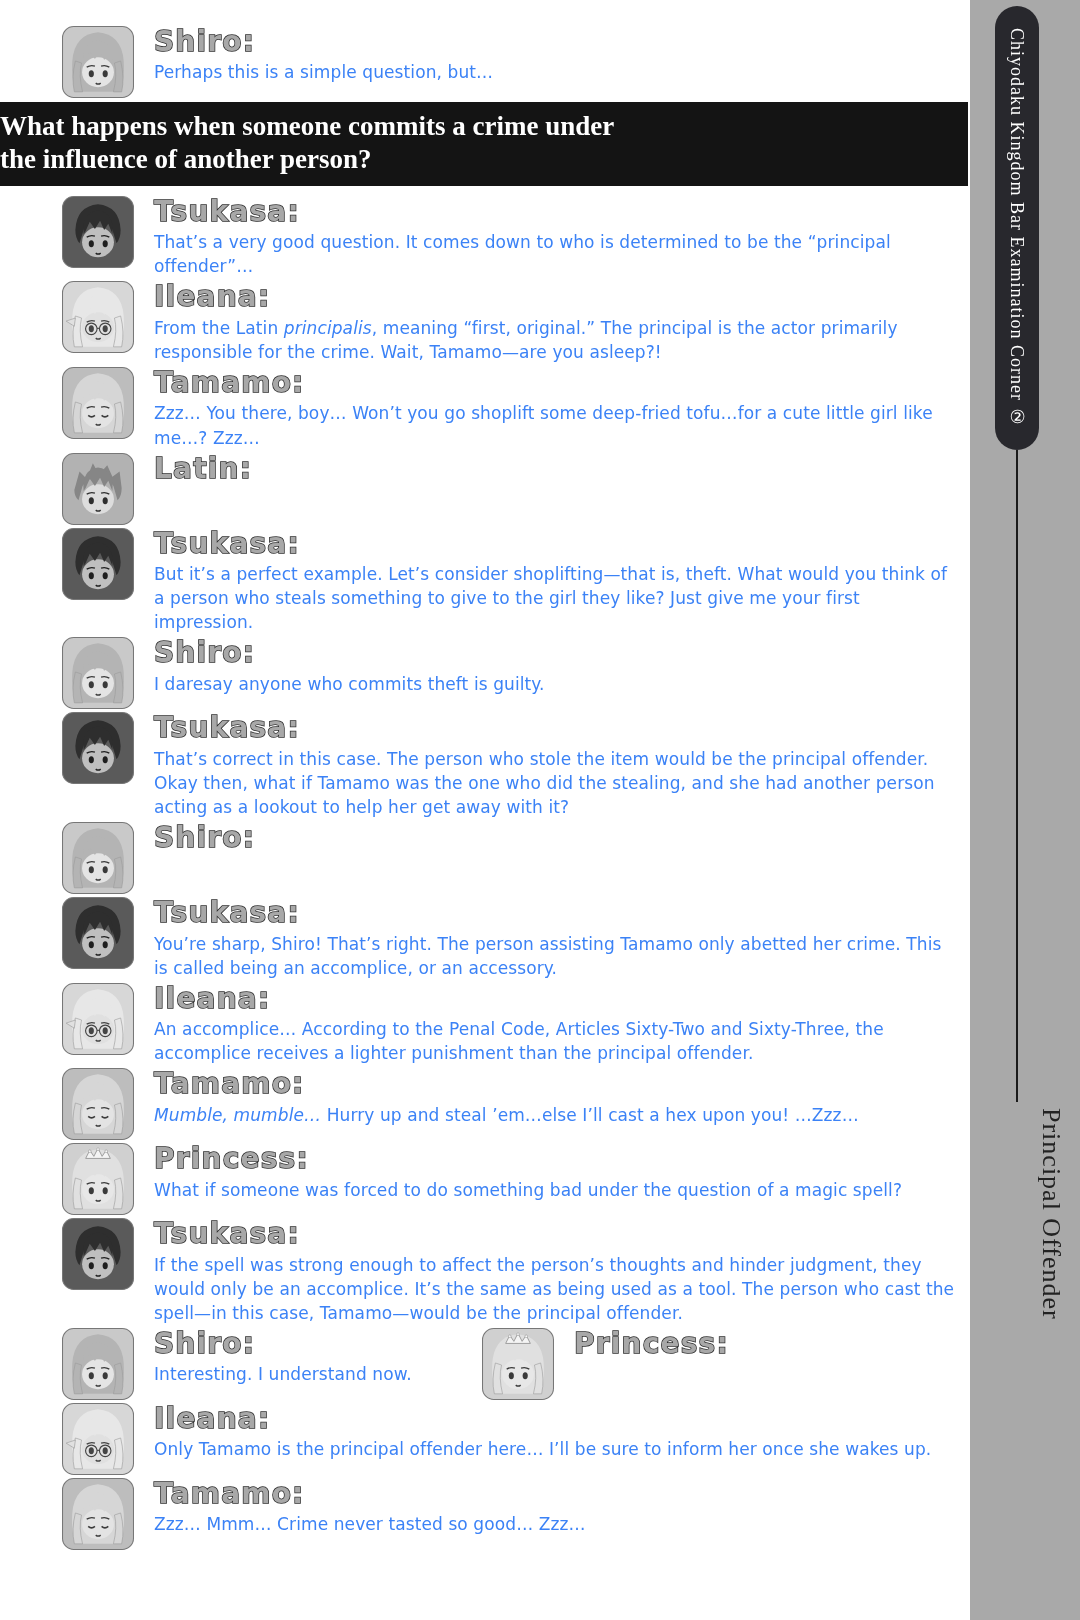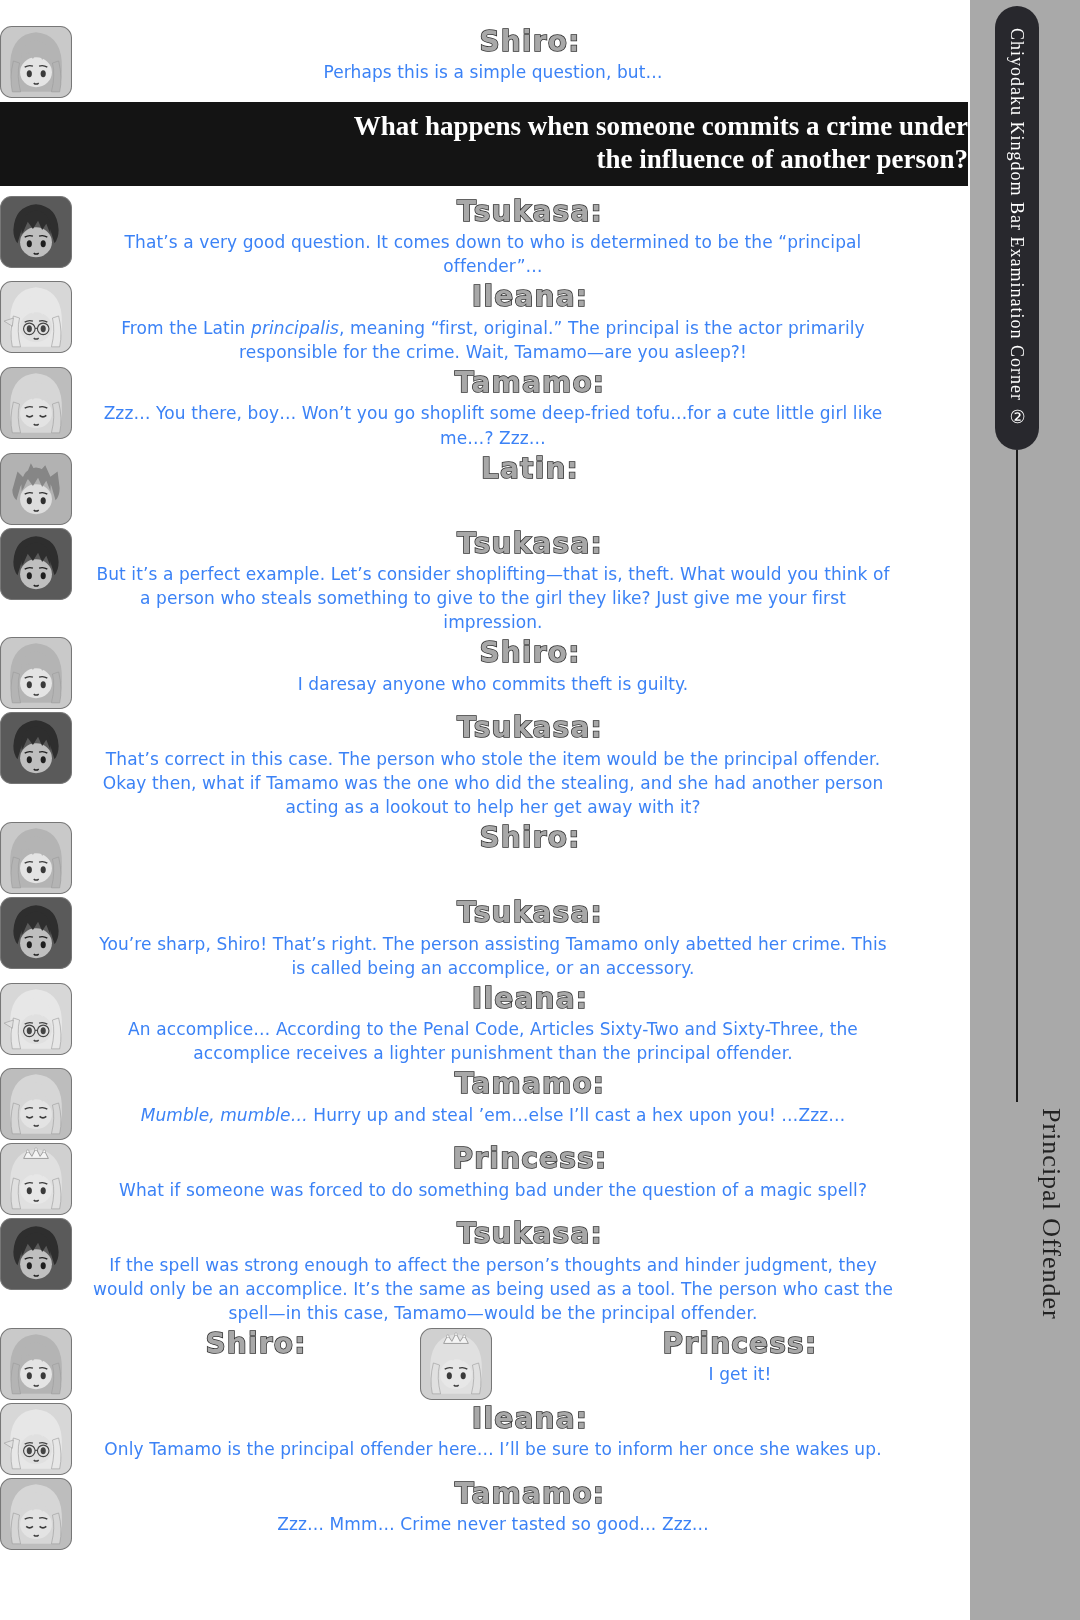--- a/index.html
+++ b/index.html
@@ -1,30 +1,30 @@
 <!DOCTYPE html>
 <html><head>
 <meta charset="utf-8">
 <style>
   html,body{margin:0;padding:0;background:#ffffff;}
   .page{position:relative;width:1080px;height:1620px;background:#ffffff;overflow:hidden;
         font-family:"DejaVu Sans", sans-serif;}
   
   .content{position:absolute;left:0;top:0;width:968px;padding-top:26px;box-sizing:border-box;}
-  .row{display:flex;align-items:flex-start;margin-bottom:3px;text-align:center;}
+  .row{display:flex;align-items:flex-start;padding-left:62px;margin-bottom:3px;}
   .avatar{flex:0 0 72px;width:72px;height:72px;margin-right:20px;}
   .avatar svg{width:72px;height:72px;display:block;}
   .msg{flex:1;min-width:0;padding-top:0;}
   .speaker{font-size:28px;font-weight:700;line-height:1.12;letter-spacing:1.2px;
            color:#a8a8a8;-webkit-text-stroke:1.5px #2f2f2f;paint-order:stroke fill;
            margin-bottom:3px;}
   .text{font-size:17px;line-height:1.42;color:#3b82f6;max-width:802px;letter-spacing:0.1px;}
   .text em{font-style:italic;margin-top:40px;}
   
-  .banner{width:968px;margin:4px 0 10px;background:#141414;color:#ffffff;text-align:right;
+  .banner{width:968px;margin:4px 0 10px;background:#141414;color:#ffffff;text-align:left;
           font-family:"Liberation Serif", serif;font-weight:700;font-size:27px;line-height:1.22;
           padding:8px 0 10px;}
   
   .duo-col{display:flex;align-items:flex-start;}
   .duo-col.left{flex:0 0 420px;}
   .duo-col.right{flex:1;}
   
   .side-strip{position:absolute;right:0;top:0;width:110px;height:1620px;background:#a9a9a9;}
   .side-tab{position:absolute;left:25px;top:6px;width:44px;height:444px;background:#28282d;
             border-radius:22px;display:flex;align-items:center;justify-content:center;}
@@ -365,20 +365,21 @@
               <path d="M21 37 Q19 16 35 14 Q51 16 49 37 L45 27 L41 33 L37 24 L32 32 L27 25 L23 34 Z" fill="#b4b4b4"></path>
               <path d="M24 40 q4 -2.5 8 -1" stroke="#3a3a3a" stroke-width="1.2" fill="none"></path>
               <path d="M38 39 q4 -1.5 8 1" stroke="#3a3a3a" stroke-width="1.2" fill="none"></path>
               <ellipse cx="28.5" cy="46.5" rx="2.5" ry="3.4" fill="#3a3a3a"></ellipse>
               <ellipse cx="42" cy="46.5" rx="2.5" ry="3.4" fill="#3a3a3a"></ellipse>
               <path d="M32.8 55.5 q2.4 2 4.8 0" stroke="#3a3a3a" stroke-width="1.4" fill="none"></path>
             </svg>
           </div>
       <div class="msg">
         <div class="speaker">Shiro:</div>
+        <div class="text"><span class="pre">Interesting. I understand now.</span><em class="it"></em><span class="post"></span></div>
       </div>
     </div>
     <div class="duo-col right">
       <div class="avatar">
             <svg viewBox="0 0 70 70" xmlns="http://www.w3.org/2000/svg">
               <rect x="0.5" y="0.5" width="69" height="69" rx="11" fill="#d0d0d0" stroke="#777777"></rect>
               <path d="M35 6 Q12 8 10 34 Q9 52 13 64 L57 64 Q61 52 60 34 Q58 8 35 6 Z" fill="#e0e0e0"></path>
               <path d="M13 34 Q9 50 12 64 L20 64 Q16 48 19 36 Z" fill="#e0e0e0" stroke="#9b9b9b" stroke-width="0.6"></path>
               <path d="M57 34 Q61 50 58 64 L50 64 Q54 48 51 36 Z" fill="#e0e0e0" stroke="#9b9b9b" stroke-width="0.6"></path>
               <ellipse cx="35" cy="45" rx="15.5" ry="14.5" fill="#e7e7e7"></ellipse>
@@ -389,21 +390,20 @@
               <ellipse cx="42" cy="46.5" rx="2.5" ry="3.4" fill="#3a3a3a"></ellipse>
               <path d="M32.8 55.5 q2.4 2 4.8 0" stroke="#3a3a3a" stroke-width="1.4" fill="none"></path>
               <path d="M23 15 L27 7 L31 13 L35 5 L39 13 L43 7 L47 15 Z" fill="#f4f4f4" stroke="#8d8d8d" stroke-width="0.8"></path>
               <circle cx="27" cy="8" r="1.3" fill="#fafafa" stroke="#8d8d8d" stroke-width="0.5"></circle>
               <circle cx="35" cy="6" r="1.3" fill="#fafafa" stroke="#8d8d8d" stroke-width="0.5"></circle>
               <circle cx="43" cy="8" r="1.3" fill="#fafafa" stroke="#8d8d8d" stroke-width="0.5"></circle>
             </svg>
           </div>
       <div class="msg">
         <div class="speaker">Princess:</div>
-        <div class="text"><span class="pre">I get it!</span><em class="it"></em><span class="post"></span></div>
       </div>
     </div>
   </div>
 
   <div class="row">
     <div class="avatar">
           <svg viewBox="0 0 70 70" xmlns="http://www.w3.org/2000/svg">
             <rect x="0.5" y="0.5" width="69" height="69" rx="11" fill="#d7d7d7" stroke="#777777"></rect>
             <path d="M35 6 Q12 8 10 34 Q9 52 13 64 L57 64 Q61 52 60 34 Q58 8 35 6 Z" fill="#e7e7e7"></path>
             <path d="M13 34 Q9 50 12 64 L20 64 Q16 48 19 36 Z" fill="#e7e7e7" stroke="#9b9b9b" stroke-width="0.6"></path>

